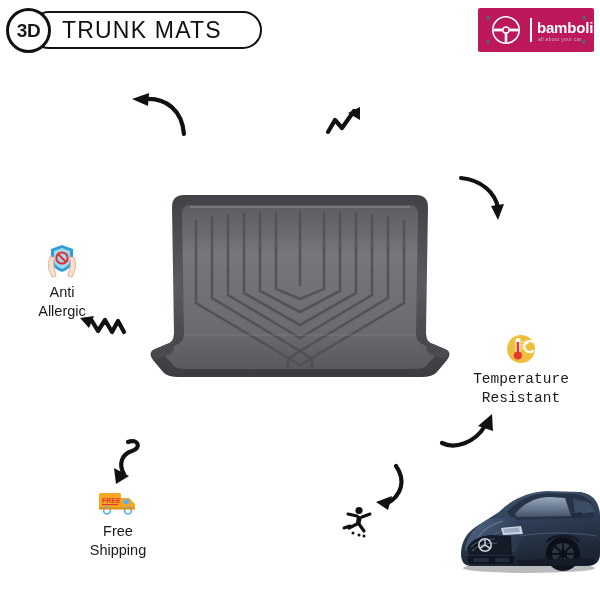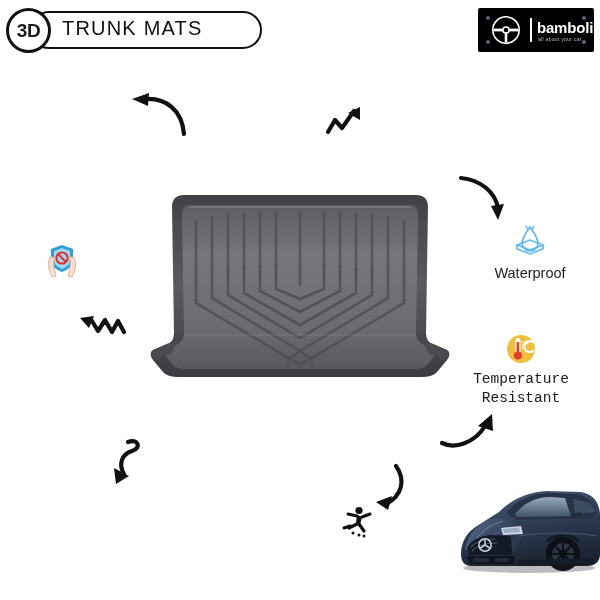--- a/index.html
+++ b/index.html
@@ -46,34 +46,34 @@
     box-sizing: border-box;
     display: flex; align-items: center; justify-content: center;
     font-size: 19px;
     font-weight: bold;
     letter-spacing: -0.5px;
     z-index: 3;
   }
   .header-title {
     position: absolute;
     left: 56px; top: 9px;
-    font-size: 20px;
+    font-size: 23px;
     letter-spacing: 1.2px;
     color: #111;
     white-space: nowrap;
     z-index: 2;
     background: #fff;
     padding-right: 6px;
   }
 
   
   #brand-logo {
     left: 478px; top: 8px;
     width: 116px; height: 44px;
-    background: #000000;
+    background: #be185d;
     border-radius: 2px;
     overflow: hidden;
   }
   .logo-dot {
     position: absolute;
     width: 4px; height: 4px;
     border-radius: 50%;
     background: #5d6270;
   }
   .logo-wheel { position: absolute; left: 10px; top: 7px; }
@@ -239,37 +239,28 @@
     <div class="icon-wrap">
       <svg width="40" height="36" viewBox="0 0 40 36">
         <path d="M20,2 L31,6 L31,17 Q31,25 20,29 Q9,25 9,17 L9,6 Z" fill="#2e9fd4"></path>
         <path d="M20,5 L28,8 L28,17 Q28,23 20,26 Q12,23 12,17 L12,8 Z" fill="#9fd8f0"></path>
         <circle cx="20" cy="15" r="5.6" fill="none" stroke="#e03131" stroke-width="2"></circle>
         <line x1="16" y1="11" x2="24" y2="19" stroke="#e03131" stroke-width="2"></line>
         <path d="M8,14 q-3,6 -1,13 l3,7 4,-1 -2,-9 q-1,-7 1,-10 z" fill="#f9ddcd" stroke="#d9a88f" stroke-width="0.8"></path>
         <path d="M32,14 q3,6 1,13 l-3,7 -4,-1 2,-9 q1,-7 -1,-10 z" fill="#f9ddcd" stroke="#d9a88f" stroke-width="0.8"></path>
       </svg>
     </div>
+    <div class="label">Anti
+Allergic</div>
   </div>
   <svg class="arrow" style="left:74px; top:312px;" width="56" height="28" viewBox="0 0 56 28">
     <path d="M50,20 L44,9 L38,20 L31,8 L24,19 L18,9" stroke="#111" stroke-width="4.2" fill="none" stroke-linecap="round" stroke-linejoin="round"></path>
     <path d="M6,6 L20,4 L15,16 Z" fill="#111"></path>
   </svg>
 
-  <div class="feature" style="left:470px; top:222px; width:120px;">
-    <div class="icon-wrap">
-      <svg width="40" height="38" viewBox="0 0 40 38">
-        <path d="M20,5 C15,12 12,17 12,21 a8,8 0 0 0 16,0 C28,17 25,12 20,5 Z" fill="none" stroke="#5bb9ef" stroke-width="1.7"></path>
-        <path d="M20,28 L33,23 L20,18 L7,23 Z" fill="none" stroke="#5bb9ef" stroke-width="1.6"></path>
-        <path d="M7,23 L7,27 L20,32 L33,27 L33,23" fill="none" stroke="#5bb9ef" stroke-width="1.6"></path>
-        <path d="M16,4 l1.5,3 M24,4 l-1.5,3" stroke="#5bb9ef" stroke-width="1.3" stroke-linecap="round"></path>
-      </svg>
-    </div>
-    <div class="label">Waterproof</div>
-  </div>
   <svg class="arrow" style="left:457px; top:172px;" width="56" height="52" viewBox="0 0 56 52">
     <path d="M4,6 C24,8 38,20 41,36" stroke="#111" stroke-width="4.2" fill="none" stroke-linecap="round"></path>
     <path d="M34,34 L47,32 L41,48 Z" fill="#111"></path>
   </svg>
 
   <div class="feature" style="left:442px; top:332px; width:158px;font-family:Liberation Mono, monospace;">
     <div class="icon-wrap">
       <svg width="34" height="34" viewBox="0 0 34 34">
         <circle cx="17" cy="17" r="14" fill="#efbf3c"></circle>
         <rect x="11.4" y="6" width="5" height="16" rx="2.5" fill="#ffffff"></rect>
@@ -283,20 +274,36 @@
       </svg>
     </div>
     <div class="label">Temperature
 Resistant</div>
   </div>
   <svg class="arrow" style="left:438px; top:408px;" width="62" height="44" viewBox="0 0 62 44">
     <path d="M4,35 C16,41 36,36 47,18" stroke="#111" stroke-width="4.2" fill="none" stroke-linecap="round"></path>
     <path d="M40,18 L54,6 L55,23 Z" fill="#111"></path>
   </svg>
 
+  <div class="feature" style="left:62px; top:488px; width:112px;">
+    <div class="icon-wrap">
+      <svg width="42" height="30" viewBox="0 0 42 30">
+        <rect x="2" y="5" width="22" height="16" rx="1.5" fill="#f5a623"></rect>
+        <path d="M24,10 L32,10 L38,16 L38,21 L24,21 Z" fill="#f5a623"></path>
+        <rect x="26.5" y="11.5" width="5.5" height="4.5" rx="0.8" fill="#56b4f0"></rect>
+        <text x="5" y="15" font-family="Liberation Sans, sans-serif" font-size="7" font-weight="bold" fill="#e5322b">FREE</text>
+        <line x1="5" y1="16.6" x2="21" y2="16.6" stroke="#e5322b" stroke-width="1.1"></line>
+        <circle cx="10" cy="22.5" r="3.4" fill="#ffffff" stroke="#56b4f0" stroke-width="1.7"></circle>
+        <circle cx="31" cy="22.5" r="3.4" fill="#ffffff" stroke="#56b4f0" stroke-width="1.7"></circle>
+        <rect x="2" y="19.5" width="36" height="2" fill="#e08e12"></rect>
+      </svg>
+    </div>
+    <div class="label">Free
+Shipping</div>
+  </div>
   <svg class="arrow" style="left:104px; top:436px;" width="58" height="54" viewBox="0 0 58 54">
     <path d="M24,6 C34,2 38,12 28,15 C18,18 14,28 20,38" stroke="#111" stroke-width="4.2" fill="none" stroke-linecap="round"></path>
     <path d="M10,32 L25,40 L12,48 Z" fill="#111"></path>
   </svg>
 
   <div class="feature" style="left:296px; top:505px; width:120px;">
     <div class="icon-wrap">
       <svg width="38" height="34" viewBox="0 0 38 34">
         <circle cx="22" cy="5.5" r="3.6" fill="#111"></circle>
         <path d="M20,10 L25,12 L23,20 L19,18 Z" fill="#111"></path>

